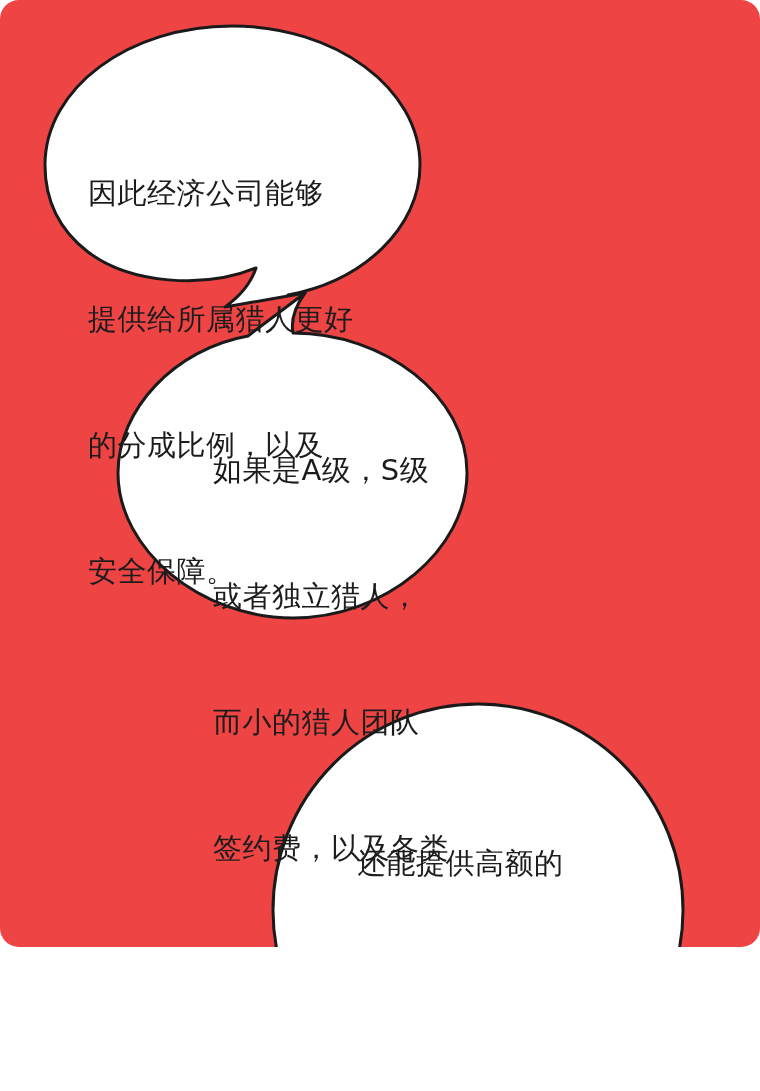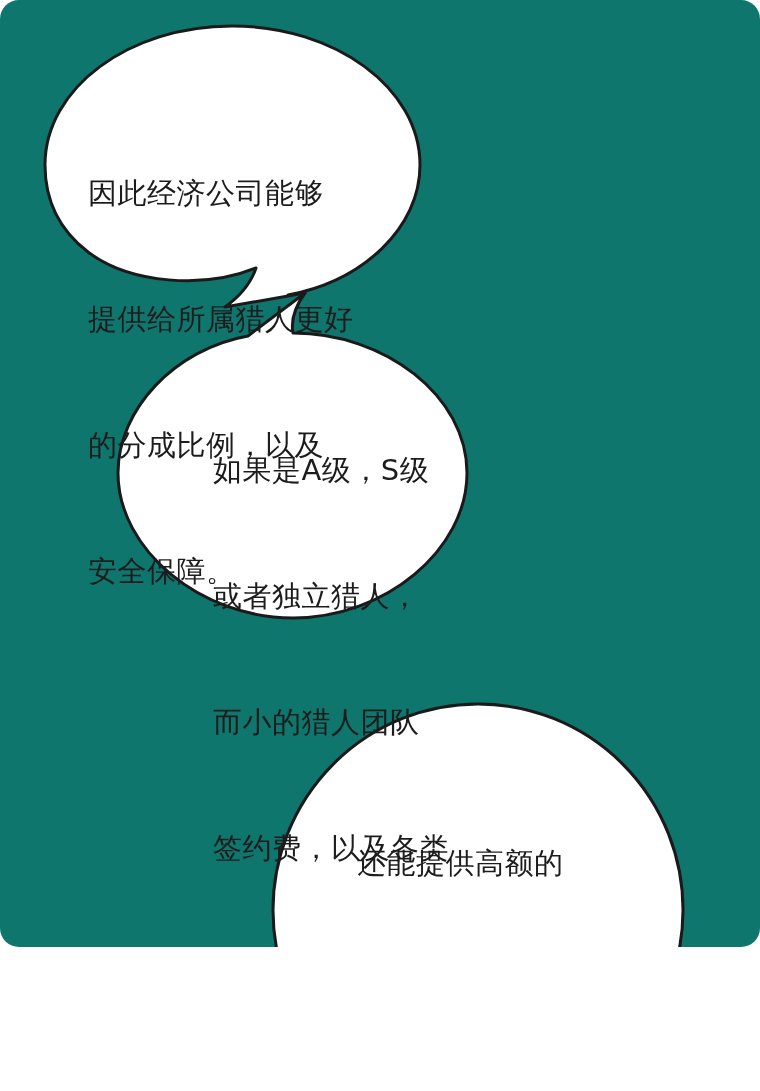--- a/index.html
+++ b/index.html
@@ -5,21 +5,21 @@
 <style>
   html, body {
     margin: 0;
     padding: 0;
     background: #ffffff;
   }
   #page {
     position: relative;
     width: 760px;
     height: 947px;
-    background: #0f766e;
+    background: #ef4444;
     overflow: hidden;
     font-family: "DejaVu Sans", "Liberation Sans", sans-serif;
     border-radius: 19px;
   }
   #panel-svg {
     position: absolute;
     left: 0;
     top: 0;
     width: 760px;
     height: 1091px;

